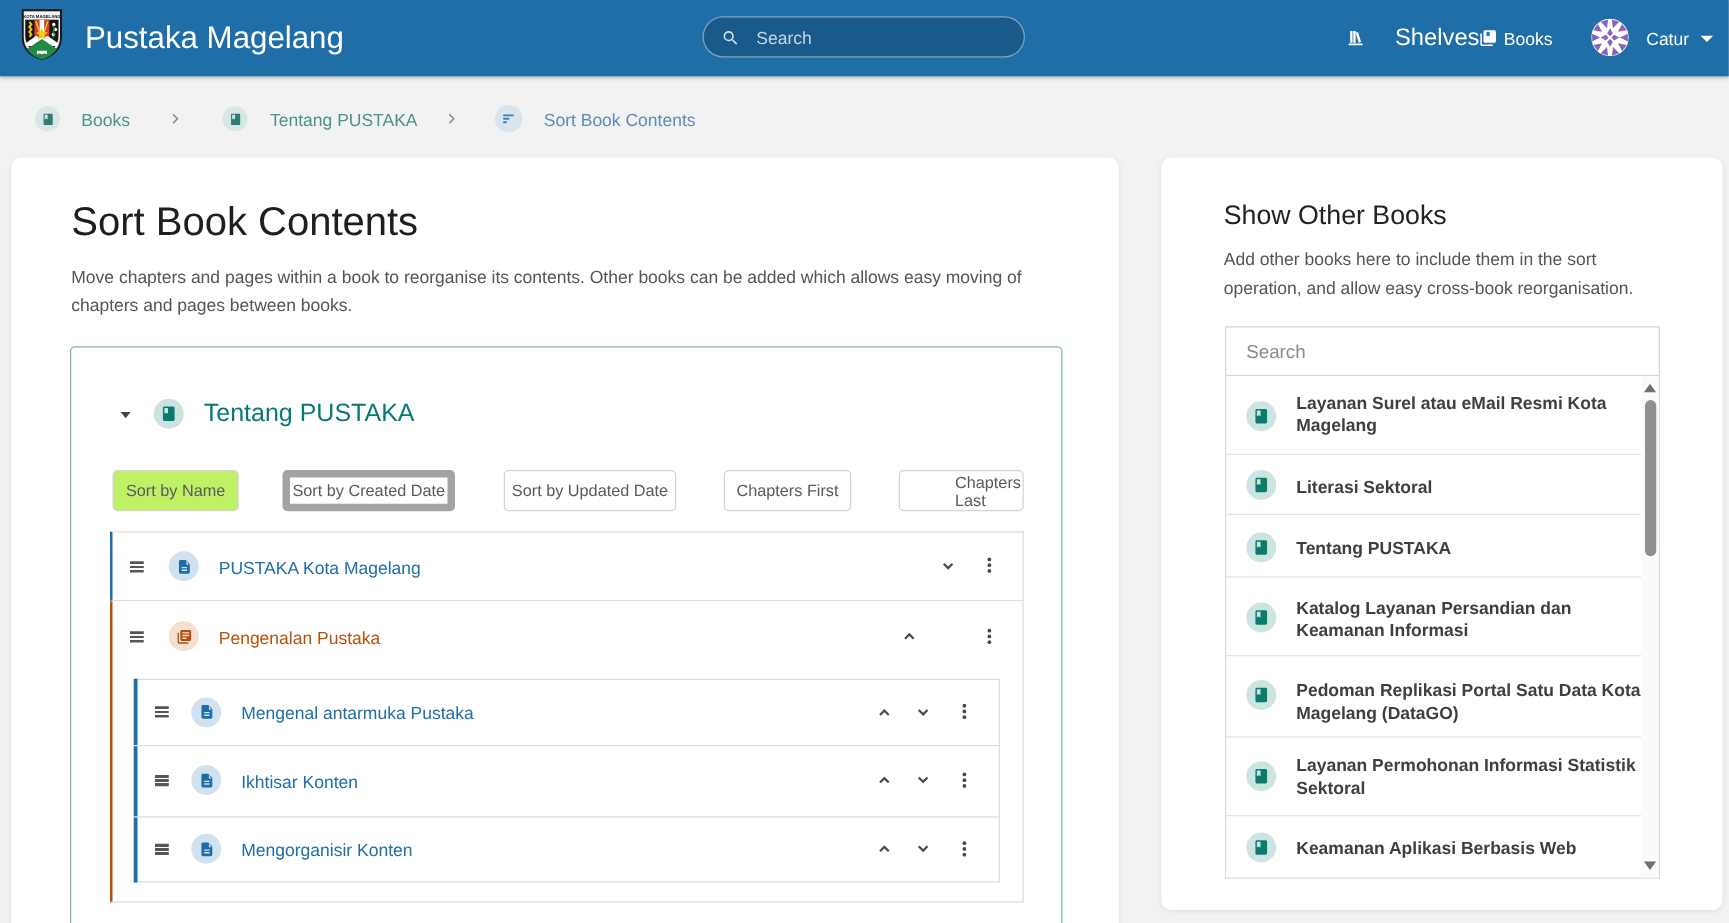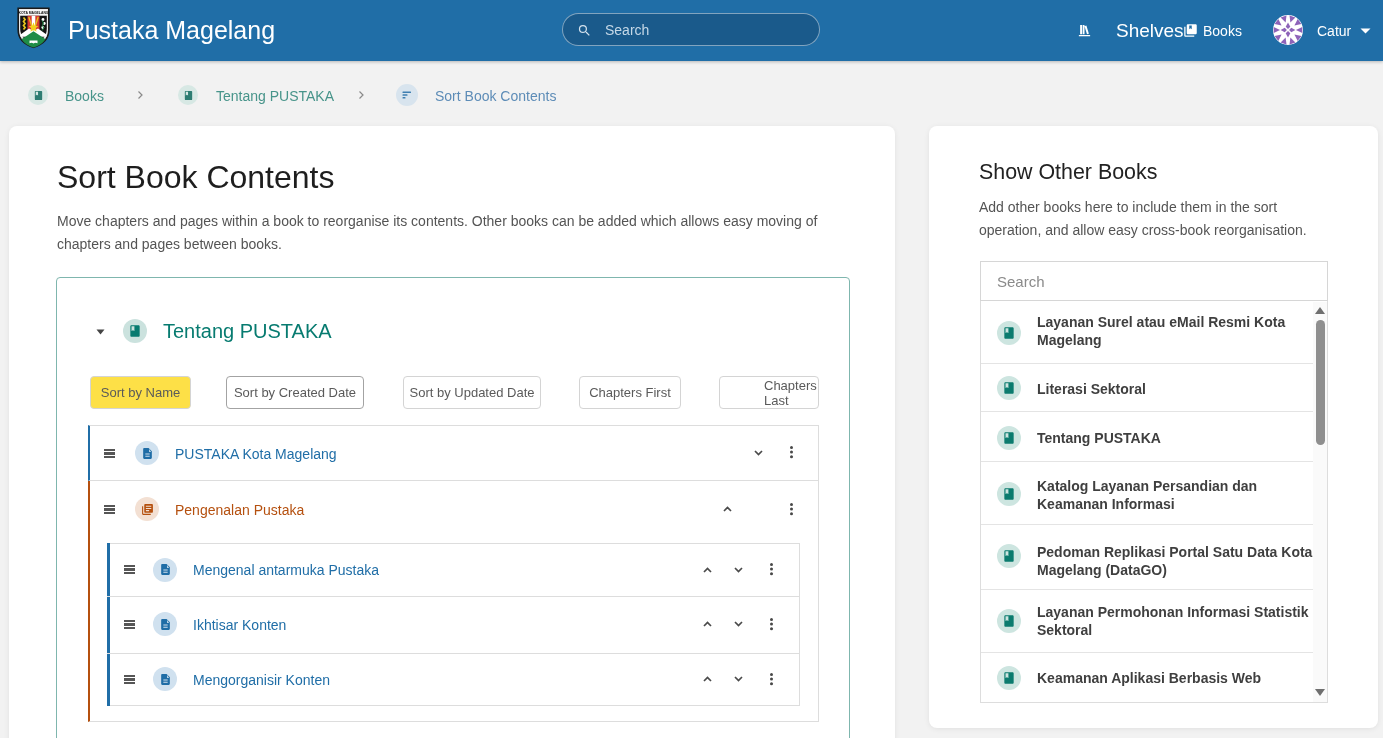--- a/index.html
+++ b/index.html
@@ -121,22 +121,22 @@
 <svg class="abs" style="left:95.5px;top:329px;" width="9" height="6" viewBox="0 0 9 6">
     <path fill="#454545" d="M0.5 0.5h8L4.5 5.5z"></path>
   </svg>
 <div class="abs ctr" style="left:123px;top:319px;width:24px;height:24px;border-radius:50%;background:#cbe2de;">
   <svg width="14" height="14" viewBox="0 0 24 24">
       <path fill="#077b70" d="M18 2H6c-1.1 0-2 .9-2 2v16c0 1.1.9 2 2 2h12c1.1 0 2-.9 2-2V4c0-1.1-.9-2-2-2zM6 4h5v8l-2.5-1.5L6 12V4z"></path>
     </svg>
 </div>
 <div class="abs" style="left:163px;top:320.3px;font-size:20px;color:#077b70;">Tentang PUSTAKA</div>
 
-<div class="abs ctr" style="left:90px;top:376px;width:101px;height:33px;border:1px solid #d4d4d4;border-radius:4px;background:#fde047;font-size:13px;color:#5a5a5a;">Sort by Name</div>
-<div class="abs ctr" style="left:226px;top:376px;width:138px;height:33px;border:1px solid #a3a3a3;border-radius:4px;background:#fff;font-size:13px;color:#5a5a5a;">Sort by Created Date</div>
+<div class="abs ctr" style="left:90px;top:376px;width:101px;height:33px;border:1px solid #d4d4d4;border-radius:4px;background:#bef264;font-size:13px;color:#5a5a5a;">Sort by Name</div>
+<div class="abs ctr" style="left:226px;top:376px;width:138px;height:33px;border:6px solid #a3a3a3;border-radius:4px;background:#fff;font-size:13px;color:#5a5a5a;">Sort by Created Date</div>
 <div class="abs ctr" style="left:403px;top:376px;width:138px;height:33px;border:1px solid #d4d4d4;border-radius:4px;background:#fff;font-size:13px;color:#5a5a5a;">Sort by Updated Date</div>
 <div class="abs ctr" style="left:579px;top:376px;width:102px;height:33px;border:1px solid #d4d4d4;border-radius:4px;background:#fff;font-size:13px;color:#5a5a5a;">Chapters First</div>
 <div class="abs ctr" style="left:719px;top:376px;width:100px;height:33px;border:1px solid #d4d4d4;border-radius:4px;background:#fff;font-size:13px;color:#5a5a5a;padding-left:44px;">Chapters Last</div>
 
 <div class="abs" style="left:88px;top:425px;width:731px;height:56px;background:#fff;border:1px solid #ddd;border-left:2.5px solid #206ea7;"></div>
 
 <div class="abs" style="left:88px;top:481px;width:731px;height:241px;background:#fff;border:1px solid #ddd;border-top:none;border-left:2.5px solid #b5500f;"></div>
 
 <div class="abs" style="left:107px;top:543px;width:693px;height:163px;background:#fff;border:1px solid #ddd;"></div>
 <div class="abs" style="left:107px;top:596px;width:693px;height:1px;background:#ddd;"></div>

